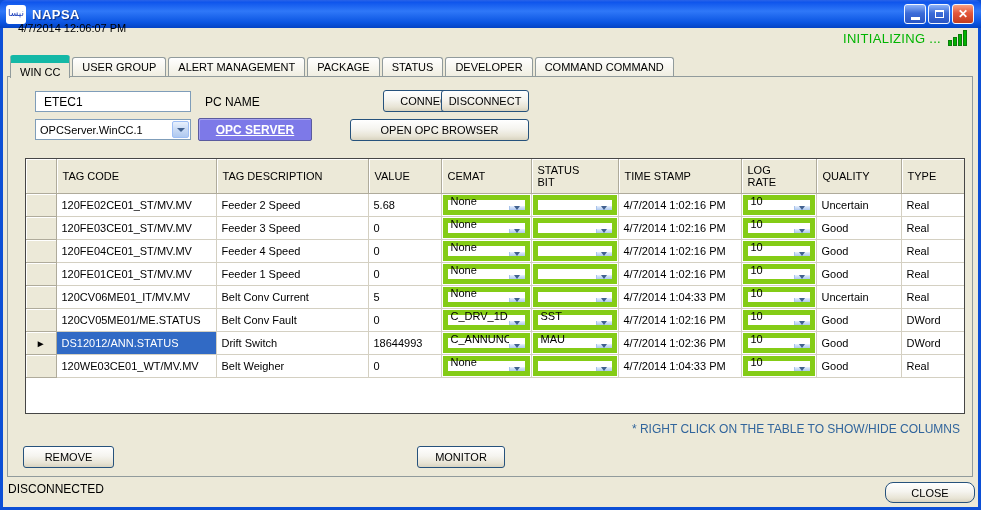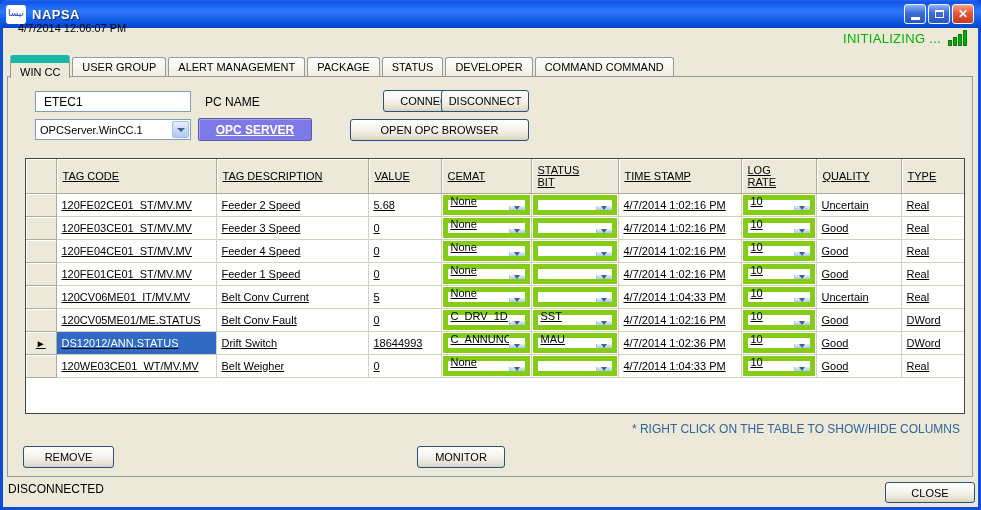--- a/index.html
+++ b/index.html
@@ -78,21 +78,21 @@
     position:absolute; height:22px;
     border:1px solid #26527C; border-radius:3px;
     background:linear-gradient(180deg,#FFFFFF 0%,#F5F4EF 45%,#E8E4D5 80%,#D8D3C0 100%);
     font-size:11px; color:#000; font-family:inherit; text-align:center; cursor:default;
   }
   .btn-connect      { left:350px; top:90px;  width:89px;margin-left:33px;  }
   .btn-disconnect   { left:441px; top:90px;  width:88px;  }
   .btn-openbrowser  { left:350px; top:119px; width:179px; }
   .btn-remove       { left:23px;  top:446px; width:91px;  }
   .btn-monitor      { left:417px; top:446px; width:88px;  }
-  .btn-close        { left:885px; top:482px; width:90px; height:21px; }
+  .btn-close        { left:885px; top:482px; width:90px; height:21px;border-radius:8px; }
 
   .selectbox {
     position:absolute; left:35px; top:119px; width:156px; height:21px;
     border:1px solid #7F9DB9; background:#fff; display:flex; align-items:center; cursor:default;
   }
   .selectbox .stext { flex:1; font-size:11px; padding-left:4px; }
   .sarrow {
     width:17px; height:17px; margin-right:1px; border:1px solid #9EBEF5; border-radius:2px;
     background:linear-gradient(180deg,#E9F1FD,#CBDCF6 45%,#AFC9F0);
     display:flex; align-items:center; justify-content:center;
@@ -106,21 +106,21 @@
   .opcserver {
     position:absolute; left:198px; top:118px; width:114px; height:23px;
     background:var(--opc-purple,#7D79E8); color:#fff; font-weight:bold; font-size:12px;
     text-decoration:underline; border:1px solid #5B5B9E; border-radius:2px;
     box-shadow:inset 1px 1px 0 #A5A2F2; font-family:inherit; cursor:default;
   }
 
   
   .gridwrap {
     position:absolute; left:25px; top:158px; width:940px; height:256px;
-    background:#fff; border:1px solid #464646; overflow:hidden;text-decoration:underline;
+    background:#fff; border:1px solid #464646; overflow:hidden;
   }
   table.grid { border-collapse:collapse; table-layout:fixed; width:938px; }
   .grid th {
     height:34px; background:#ECE9D8; font-size:11px; font-weight:normal;
     text-align:left; padding-left:6px; color:#000;
     border-right:1px solid #AFAB9B; border-bottom:1px solid #AFAB9B;
     box-shadow:inset 1px 1px 0 #FFFFFF; white-space:pre-line; vertical-align:middle;
     overflow:hidden;
   }
   .grid td {

